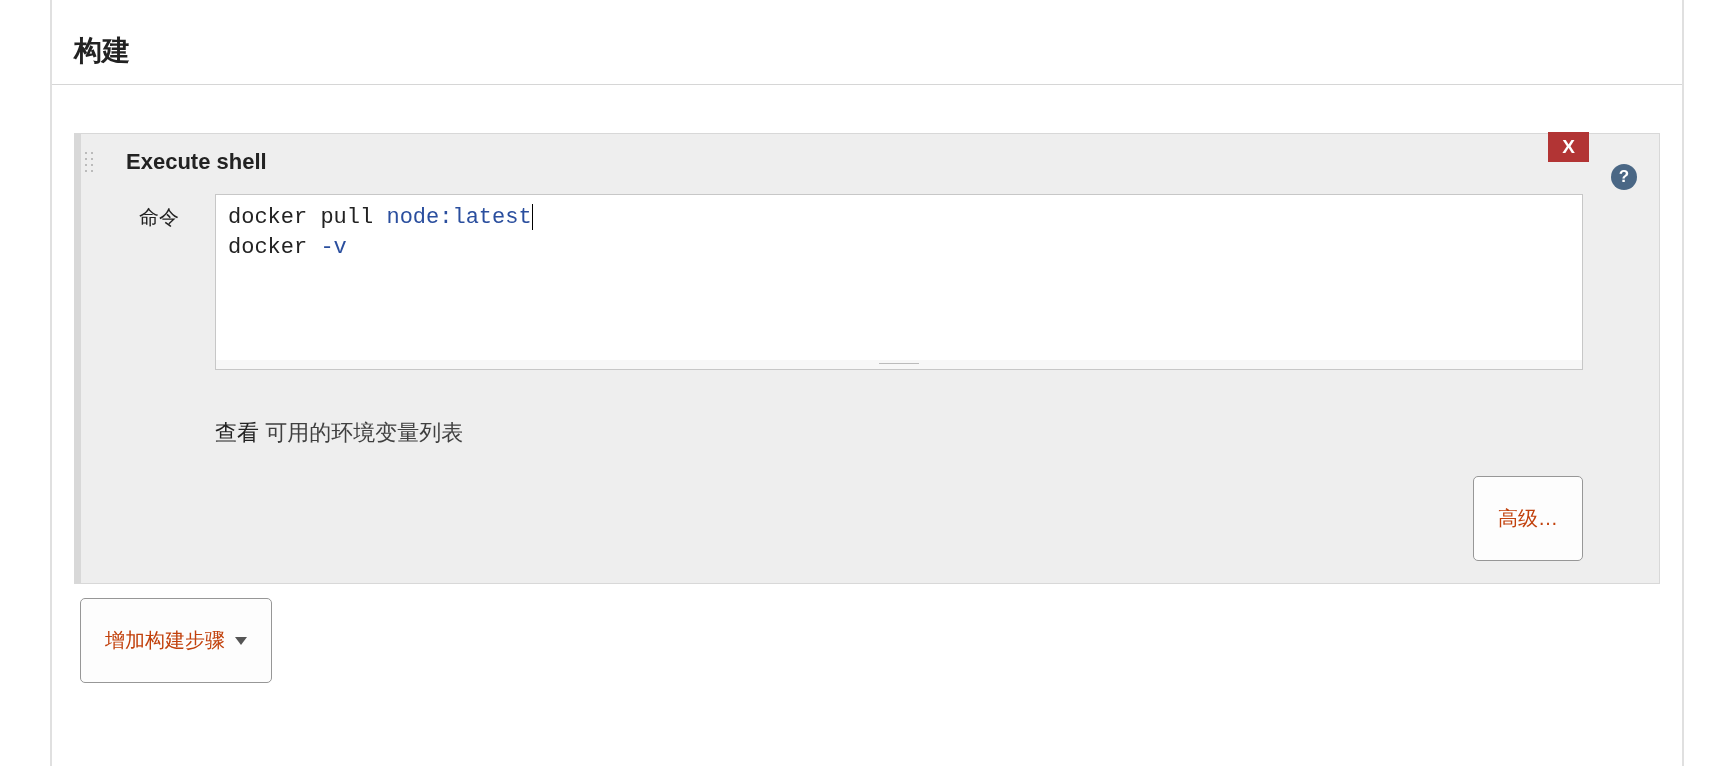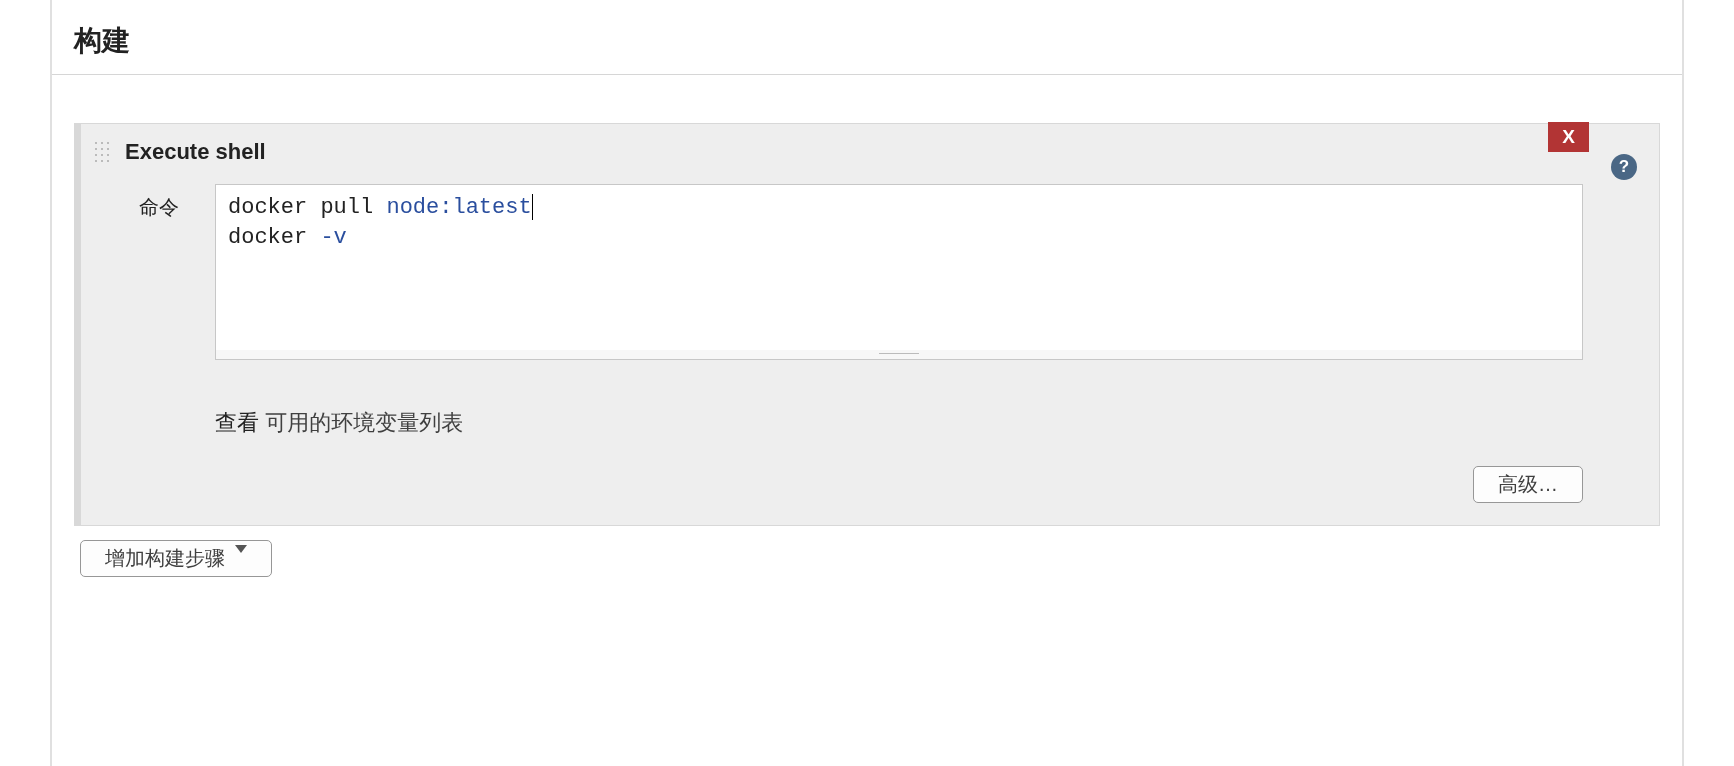--- a/index.html
+++ b/index.html
@@ -16,21 +16,21 @@
     .page-container {
       border-left: 2px solid #e0e0e0;
       border-right: 2px solid #e0e0e0;
       margin: 0 50px;
       padding-bottom: 40px;
       min-height: 766px;
     }
     .section-header {
       font-size: 28px;
       font-weight: 700;
-      padding: 22px 22px 14px 22px;
+      padding: 32px 22px 14px 22px;
       border-bottom: 1px solid #d6d6d6;
     }
     .build-step-wrapper {
       margin: 48px 22px 14px 22px;
       background: #eeeeee;
       border: 1px solid #d8d8d8;
       position: relative;
     }
     .step-accent {
       position: absolute;
@@ -39,22 +39,22 @@
       bottom: 0;
       width: 6px;
       background: #d8d8d8;
     }
     .step-inner {
       padding: 14px 0 0 0;
     }
     .step-header-row {
       display: flex;
       align-items: center;
-      padding: 0 22px 18px 16px;
-      gap: 12px;
+      padding: 0 22px 18px 0;
+      gap: 29px;
     }
     .drag-handle {
       width: 22px;
       height: 28px;
       background-image: radial-gradient(circle, #bbb 1px, transparent 1.5px);
       background-size: 6px 6px;
       background-position: 2px 2px;
       cursor: move;
       flex-shrink: 0;
     }
@@ -159,26 +159,27 @@
     }
     .advanced-row {
       padding: 28px 76px 22px 0;
       display: flex;
       justify-content: flex-end;
     }
     .btn {
       background: #fdfdfd;
       border: 1px solid #979797;
       border-radius: 5px;
-      padding: 4px 24px;
+      padding: 28px 24px;
       font-size: 20px;
       cursor: pointer;
       font-family: inherit;
-      color: #404040;
+      color: #c2410c;
       display: inline-flex;
+      align-items: center;
       gap: 10px;
     }
     .add-step-row {
       margin: 10px 22px 0 28px;
     }
     .caret-down {
       display: inline-block;
       width: 0;
       height: 0;
       border-left: 6px solid transparent;

